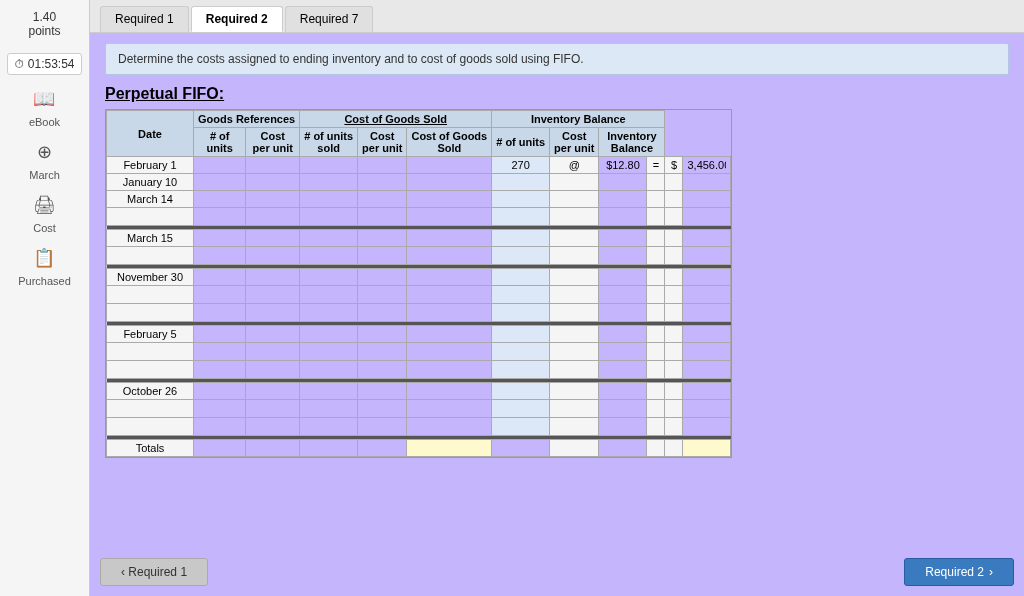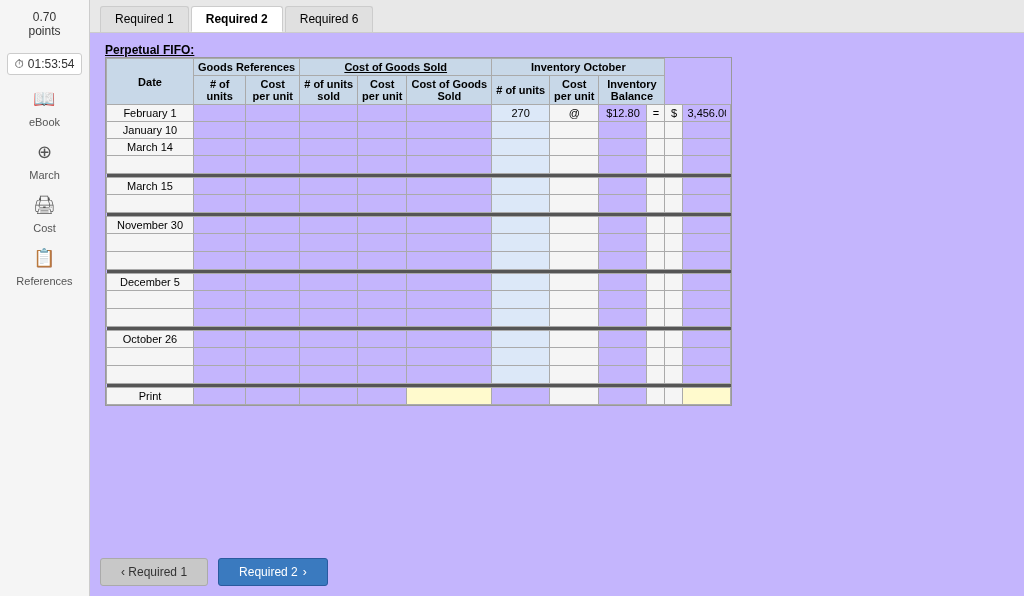--- a/index.html
+++ b/index.html
@@ -99,21 +99,22 @@
       background: #dce8f5;
       border: 1px solid #b0c8e0;
       padding: 8px 12px;
       margin-bottom: 10px;
       font-size: 12px;
       color: #333;
       border-radius: 2px;
     }
     .section-title {
       font-weight: bold;
-      font-size: 12px;
+      font-size: 16px;
+      margin-bottom: 6px;
       text-decoration: underline;
     }
 
     
     .fifo-table-wrapper {
       border: 1px solid #999;
       display: inline-block;
     }
     .fifo-table {
       border-collapse: collapse;
@@ -186,21 +187,21 @@
     .row-label {
       background: #f5f5f5;
     }
     .empty-row td {
       height: 18px;
     }
 
     
     .nav-buttons {
       display: flex;
-      justify-content: flex-start;
+      justify-content: space-between;
       gap: 10px;
       padding: 10px;
       margin-top: 5px;
     }
     .nav-btn {
       padding: 6px 20px;
       font-size: 12px;
       border-radius: 3px;
       cursor: pointer;
       border: none;
@@ -217,65 +218,66 @@
       display: flex;
       align-items: center;
       gap: 5px;
     }
   </style>
 </head>
 <body>
 
 <div class="sidebar">
   <div class="points-box">
-    <div>0.70</div>
+    <div>1.40</div>
     <div>points</div>
   </div>
   <div class="timer-box">
     <span>⏱</span>
     <span>01:53:54</span>
   </div>
   <div class="sidebar-item">
     <div class="sidebar-icon">📖</div>
     <span>eBook</span>
   </div>
   <div class="sidebar-item">
     <div class="sidebar-icon">⊕</div>
     <span>March</span>
   </div>
   <div class="sidebar-item">
     <div class="sidebar-icon">🖨</div>
     <span>Cost</span>
   </div>
   <div class="sidebar-item">
     <div class="sidebar-icon">📋</div>
-    <span>References</span>
+    <span>Purchased</span>
   </div>
 </div>
 
 <div class="main">
 
   <div class="tabs">
     <div class="tab">Required 1</div>
     <div class="tab active">Required 2</div>
-    <div class="tab">Required 6</div>
+    <div class="tab">Required 7</div>
   </div>
 
   <div class="content">
+    <div class="instruction">Determine the costs assigned to ending inventory and to cost of goods sold using FIFO.</div>
     <div class="section-title">Perpetual FIFO:</div>
 
     
     <div class="fifo-table-wrapper">
       <table class="fifo-table">
         <thead>
           <tr>
             <th rowspan="2" class="date-col">Date</th>
             <th colspan="2" class="goods-purchased-header">Goods References</th>
             <th colspan="3" class="cost-goods-header">Cost of Goods Sold</th>
-            <th colspan="4" class="inventory-balance-header">Inventory October</th>
+            <th colspan="4" class="inventory-balance-header">Inventory Balance</th>
           </tr>
           <tr>
             <th># of<br>units</th>
             <th>Cost<br>per unit</th>
             <th># of units<br>sold</th>
             <th>Cost<br>per unit</th>
             <th>Cost of Goods<br>Sold</th>
             <th># of units</th>
             <th>Cost<br>per unit</th>
             <th colspan="2">Inventory<br>Balance</th>
@@ -419,21 +421,21 @@
             <td class="input-cell"><input type="text" style=""></td>
             <td class="eq-sign row-label"></td>
             <td class="dollar-sign row-label"></td>
             <td class="input-cell"><input type="text" style=""></td>
           </tr>
           <tr class="dark-row">
             <td colspan="12" style="background:#555;height:4px;padding:0;border:none;"></td>
           </tr>
 
           <tr>
-            <td class="date-col row-label">December 5</td>
+            <td class="date-col row-label">February 5</td>
             <td class="input-cell"><input type="text" style=""></td>
             <td class="input-cell"><input type="text" style=""></td>
             <td class="input-cell"><input type="text" style=""></td>
             <td class="input-cell"><input type="text" style=""></td>
             <td class="input-cell"><input type="text" style=""></td>
             <td class="input-cell blue-input"><input type="text" style=""></td>
             <td class="at-sign row-label"></td>
             <td class="input-cell"><input type="text" style=""></td>
             <td class="eq-sign row-label"></td>
             <td class="dollar-sign row-label"></td>
@@ -511,21 +513,21 @@
             <td class="input-cell"><input type="text" style=""></td>
             <td class="eq-sign row-label"></td>
             <td class="dollar-sign row-label"></td>
             <td class="input-cell"><input type="text" style=""></td>
           </tr>
           <tr class="dark-row">
             <td colspan="12" style="background:#555;height:4px;padding:0;border:none;"></td>
           </tr>
 
           <tr>
-            <td class="date-col row-label">Print</td>
+            <td class="date-col row-label">Totals</td>
             <td class="input-cell"><input type="text" style=""></td>
             <td class="input-cell"><input type="text" style=""></td>
             <td class="input-cell"><input type="text" style=""></td>
             <td class="input-cell"><input type="text" style=""></td>
             <td class="input-cell yellow-cell"><input type="text" style="background: rgb(255, 250, 205);"></td>
             <td class="input-cell"><input type="text" style=""></td>
             <td class="at-sign row-label"></td>
             <td class="input-cell"><input type="text" style=""></td>
             <td class="eq-sign row-label"></td>
             <td class="dollar-sign row-label"></td>

